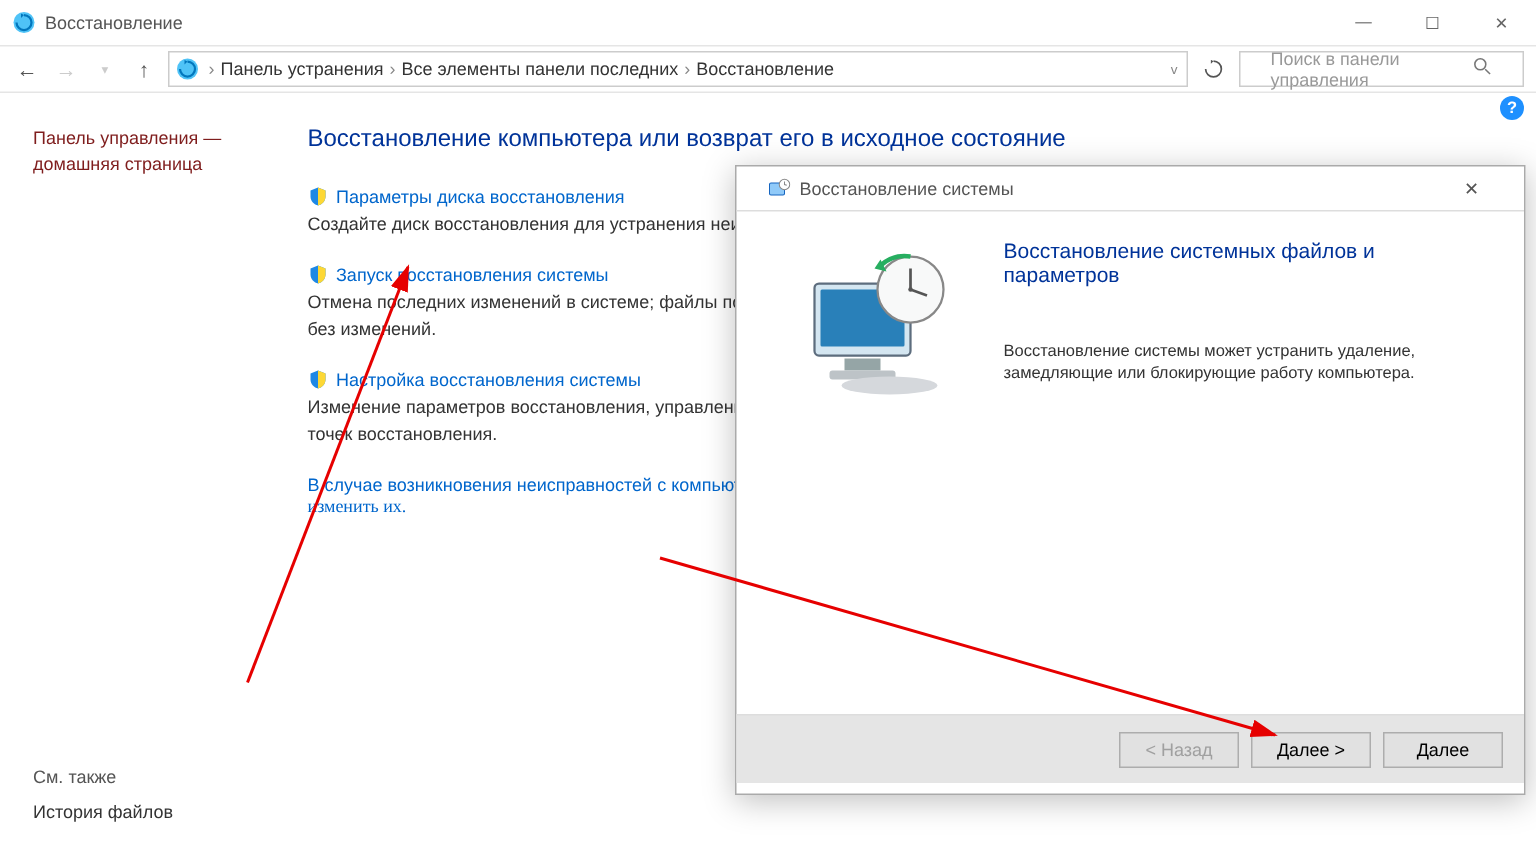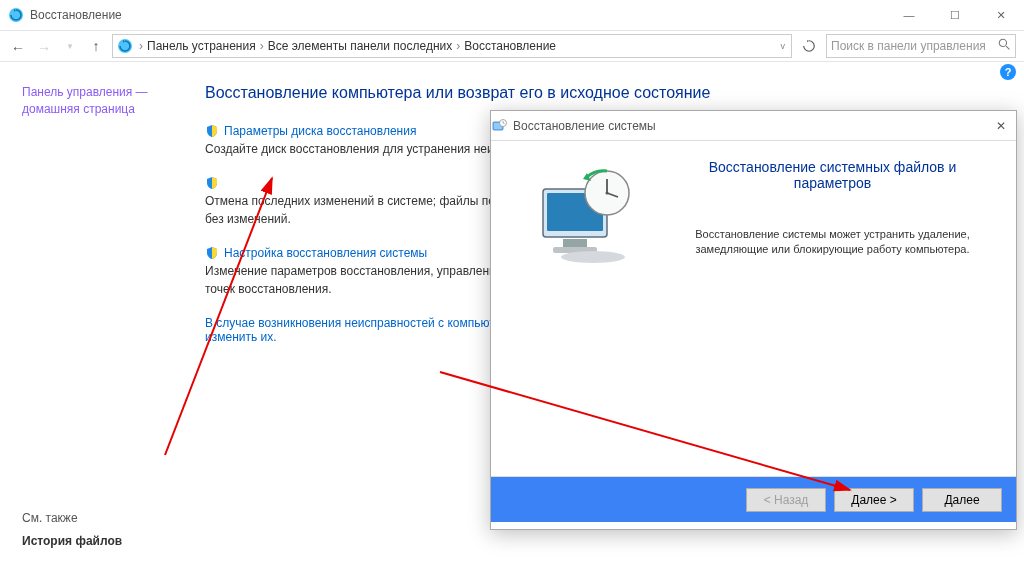--- a/index.html
+++ b/index.html
@@ -14,55 +14,55 @@
 
 
 .toolbar { height: 32px; display: flex; align-items: center; border-top: 1px solid #e5e5e5; border-bottom: 1px solid #e5e5e5; padding: 0 8px; gap: 6px; }
 .nav-btn { width: 20px; height: 20px; display: flex; align-items: center; justify-content: center; color: #555; font-size: 14px; }
 .nav-btn.disabled { color: #ccc; }
 .breadcrumb { flex: 1; border: 1px solid #ccc; height: 24px; display: flex; align-items: center; padding: 0 4px; font-size: 12px; color: #333; gap: 2px; }
 .breadcrumb .bc-icon { width: 16px; height: 16px; margin-right: 2px; }
 .breadcrumb .sep { color: #888; margin: 0 2px; }
 .bc-dropdown { color: #888; font-size: 9px; padding: 0 2px; }
 .refresh-btn { width: 22px; height: 22px; display: flex; align-items: center; justify-content: center; color: #555; }
-.search-box { width: 190px; height: 24px; border: 1px solid #ccc; display: flex; align-items: center; padding: 0 4px; font-size: 12px; color: #999; }
+.search-box { width: 190px; height: 24px; border: 1px solid #ccc; display: flex; align-items: center; padding: 0 20px; font-size: 12px; color: #999; }
 .search-box .sicon { margin-left: auto; color: #777; }
 
 
 .help-icon { position: absolute; right: 8px; top: 64px; width: 16px; height: 16px; background: #1e90ff; border-radius: 50%; color: #fff; font-size: 11px; display: flex; align-items: center; justify-content: center; font-weight: bold; }
 
 
 .content { display: flex; position: absolute; top: 62px; left: 0; right: 0; bottom: 0; }
 .sidebar { width: 195px; padding: 22px 22px 0 22px; font-size: 12px; }
-.sidebar a { color: #8b5cf6; text-decoration: none; display: block; line-height: 1.4; }
+.sidebar a { color: #7f1d1d; text-decoration: none; display: block; line-height: 1.4; }
 .sidebar .seealso { position: absolute; bottom: 24px; left: 22px; font-size: 12px; color: #555; }
-.sidebar .seealso a { color: #333; margin-top: 8px; font-weight: bold; }
+.sidebar .seealso a { color: #333; margin-top: 8px; }
 
 .main { flex: 1; padding: 22px 28px 0 10px; }
 .main h1 { font-size: 16px; color: #003399; font-weight: 400; margin-bottom: 22px; }
 .item { margin-bottom: 18px; font-size: 12px; max-width: 620px; }
 .item .item-link { color: #0066cc; text-decoration: none; display: flex; align-items: center; gap: 5px; margin-bottom: 3px; }
 .item .desc { color: #333; line-height: 1.45; }
 .footnote { color: #0066cc; font-size: 12px; max-width: 600px; }
-.footnote a { color: #0066cc; text-decoration: none; }
+.footnote a { color: #0066cc; text-decoration: none; font-family: Liberation Serif, serif; }
 
 
 .shield { width: 14px; height: 14px; }
 
 
 .dialog { position: absolute; left: 490px; top: 110px; width: 527px; height: 420px; background: #fff; border: 1px solid #aaa; box-shadow: 0 4px 20px rgba(0,0,0,0.25); }
-.dialog-titlebar { height: 30px; display: flex; align-items: center; padding: 0 0; border-bottom: 1px solid #ddd; font-size: 12px; color: #555; }
+.dialog-titlebar { height: 30px; display: flex; align-items: center; padding: 0 20px; border-bottom: 1px solid #ddd; font-size: 12px; color: #555; }
 .dialog-titlebar .dicon { width: 16px; height: 16px; margin-right: 6px; }
 .dialog-close { margin-left: auto; width: 30px; height: 20px; display: flex; align-items: center; justify-content: center; color: #555; }
-.dialog-body { display: flex; padding: 10px 20px 0 10px; height: 335px; text-align: center; }
+.dialog-body { display: flex; padding: 10px 20px 0 10px; height: 335px; }
 .dialog-left { width: 168px; display: flex; justify-content: center; padding-top: 10px; }
 .dialog-right { flex: 1; padding-top: 8px; }
 .dialog-right h2 { font-size: 14px; font-weight: 400; color: #003399; margin-bottom: 36px; }
 .dialog-right p { font-size: 11px; color: #333; line-height: 1.4; margin-bottom: 16px; }
-.dialog-footer { height: 46px; background: #3b82f6; border-top: 1px solid #ddd; display: flex; align-items: center; justify-content: flex-end; padding: 0 14px; gap: 8px; }
+.dialog-footer { height: 46px; background: #e5e5e5; border-top: 1px solid #ddd; display: flex; align-items: center; justify-content: flex-end; padding: 0 14px; gap: 8px; }
 .dialog-footer button { min-width: 80px; height: 24px; font-size: 12px; border: 1px solid #adadad; background: #e1e1e1; padding: 0 10px; }
 .dialog-footer button:disabled { color: #a0a0a0; }
 
 
 .arrow { position: absolute; pointer-events: none; }
 
 
 .restore-graphic { width: 120px; height: 110px; position: relative; }
 </style>
 </head>
@@ -150,20 +150,21 @@
     </div>
 
     <div class="item">
       <a class="item-link" href="#">
         <span class="shield">
           <svg viewBox="0 0 14 14">
               <path d="M7 1 L12 3 V7 C12 10 9.5 12.5 7 13 C4.5 12.5 2 10 2 7 V3 Z" fill="#1e88e5"></path>
               <path d="M7 1 L12 3 V7 C12 10 9.5 12.5 7 13 V1 Z" fill="#fdd835"></path>
             </svg>
         </span>
+        <span>Запуск восстановления системы</span>
       </a>
       <div class="desc">Отмена последних изменений в системе; файлы пользователей, документы, фотографии и музыка, останутся без изменений.</div>
     </div>
 
     <div class="item">
       <a class="item-link" href="#">
         <span class="shield">
           <svg viewBox="0 0 14 14">
               <path d="M7 1 L12 3 V7 C12 10 9.5 12.5 7 13 C4.5 12.5 2 10 2 7 V3 Z" fill="#1e88e5"></path>
               <path d="M7 1 L12 3 V7 C12 10 9.5 12.5 7 13 V1 Z" fill="#fdd835"></path>

